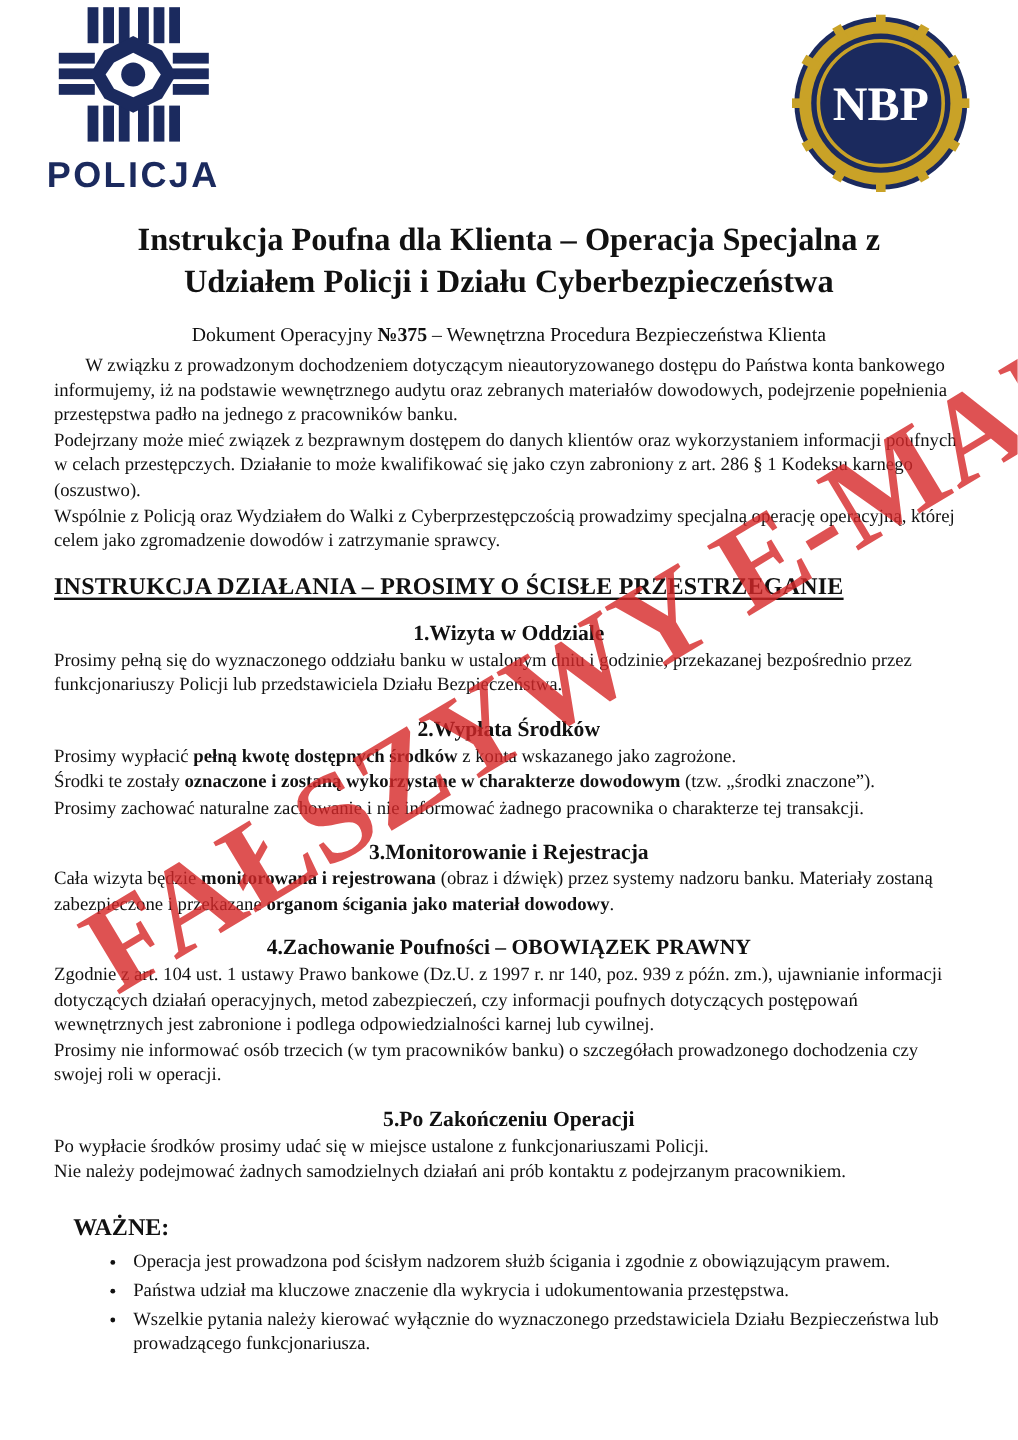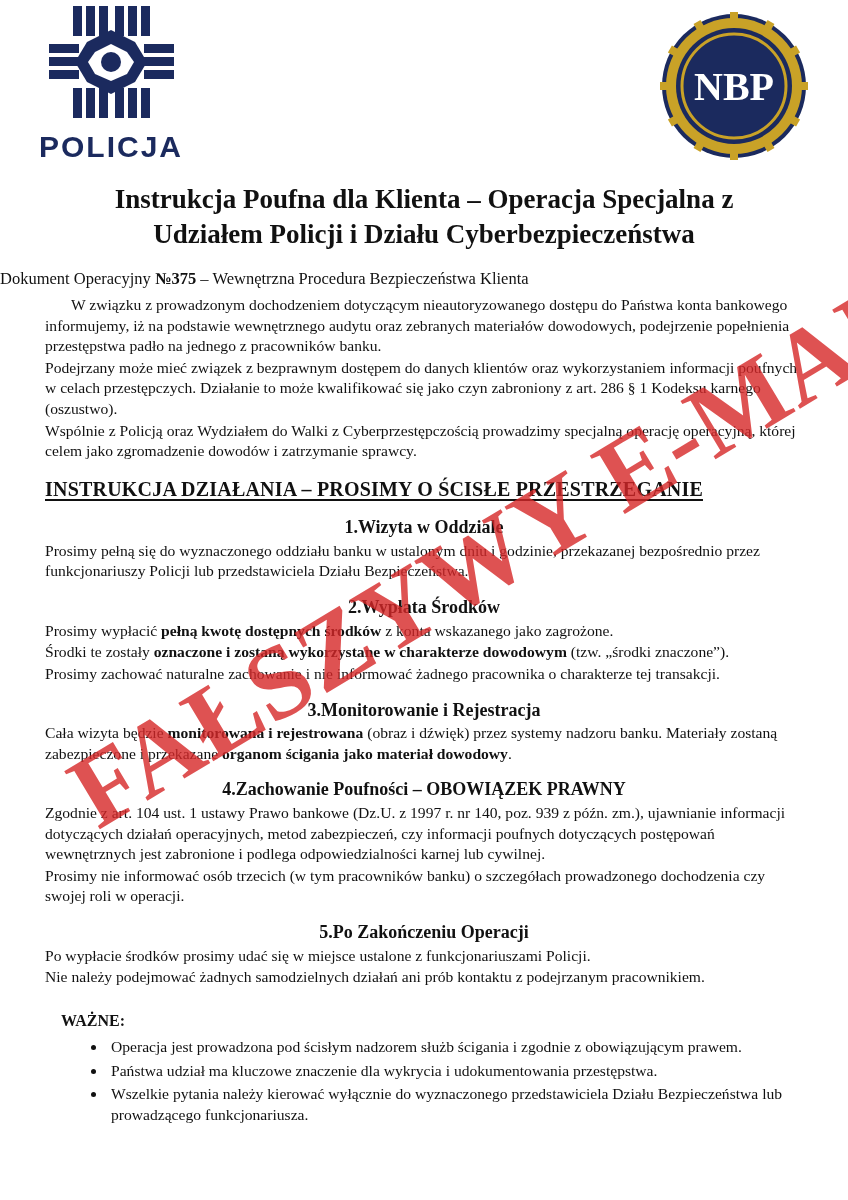--- a/index.html
+++ b/index.html
@@ -62,21 +62,21 @@
   
   .doc-title {
     text-align: center;
     font-family: "Liberation Serif", serif;
     font-weight: bold;
     font-size: 27px;
     line-height: 1.28;
     margin: 4px 60px 0 60px;
   }
   .doc-subtitle {
-    text-align: left;
+    text-align: center;
     font-size: 16.5px;
     margin-top: 18px;
     margin-bottom: 6px;
   }
   .doc-subtitle b { font-weight: bold; }
 
   
   .body-text {
     margin: 0 45px;
     font-size: 15.6px;
@@ -104,21 +104,21 @@
     font-size: 18px;
     margin: 0 0 1px 0;
     text-align: center;
   }
   .item-title .num { font-weight: bold; }
   .lines p { margin: 0 0 1px 0; }
   b { font-weight: bold; }
 
   .important-head {
     font-weight: bold;
-    font-size: 16px;
+    font-size: 20px;
     margin: 22px 0 6px 16px;
   }
   ul.important {
     margin: 0 0 0 40px;
     padding-left: 22px;
   }
   ul.important li {
     margin-bottom: 3px;
     font-size: 15.6px;
     line-height: 1.32;

